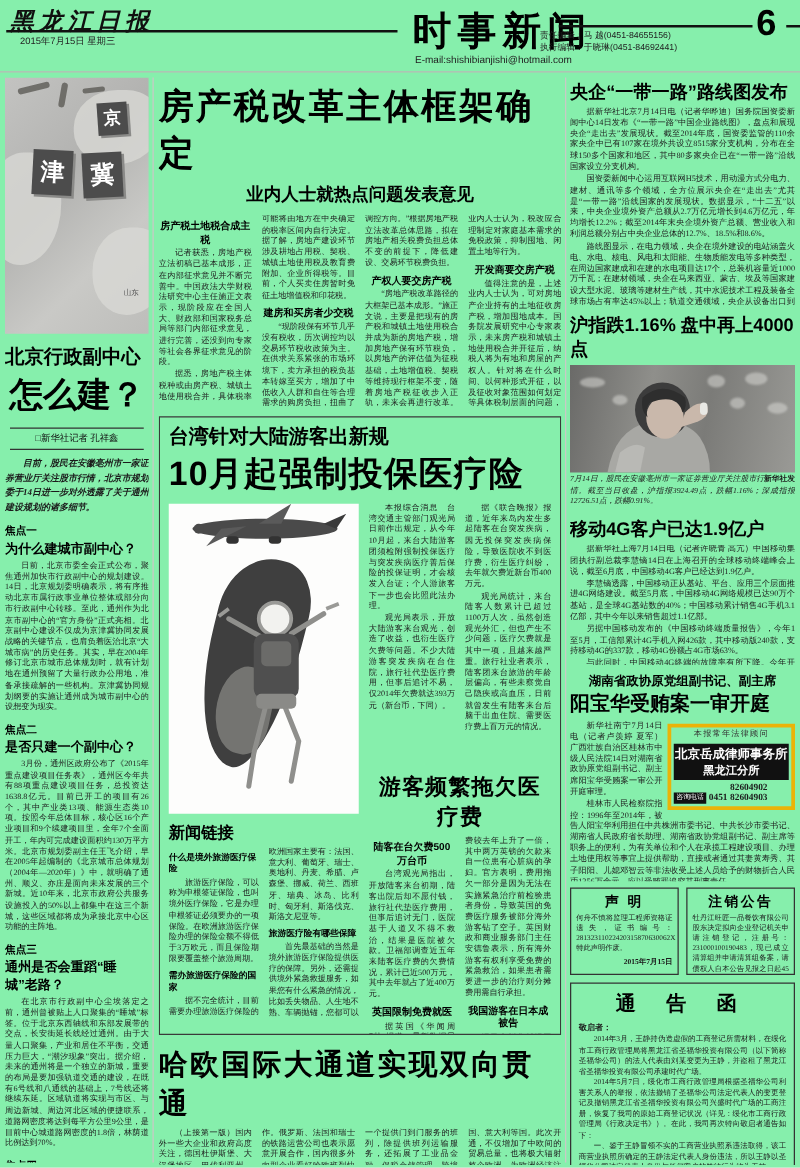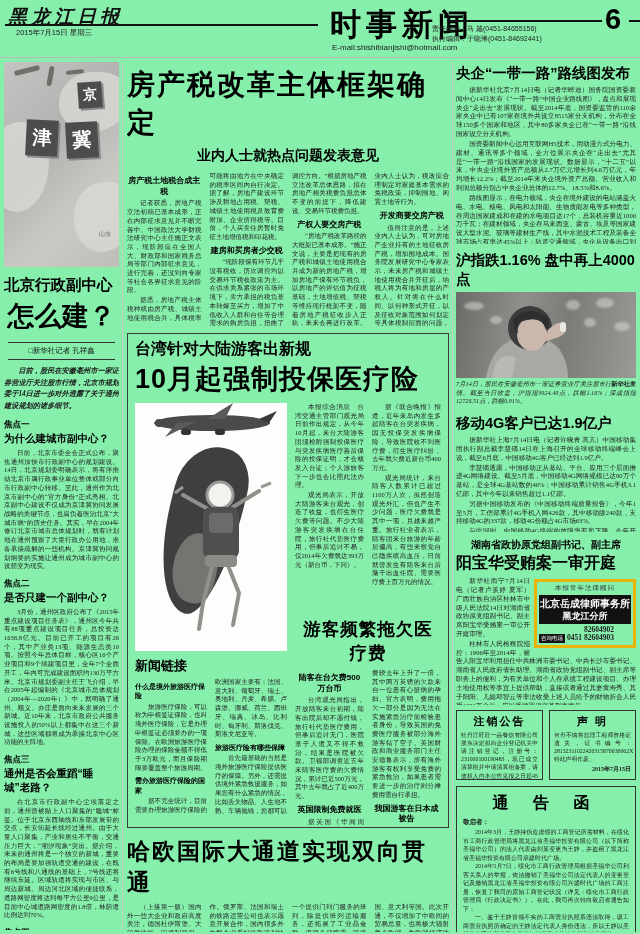--- a/index.html
+++ b/index.html
@@ -335,28 +335,28 @@
         </div>
         <div>
             <p>新华社南宁7月14日电（记者卢羡婷 夏军）广西壮族自治区桂林市中级人民法院14日对湖南省政协原党组副书记、副主席阳宝华受贿案一审公开开庭审理。</p>
             <p>桂林市人民检察院指控：1996年至2014年，被告人阳宝华利用担任中共株洲市委书记、中共长沙市委书记、湖南省人民政府省长助理、湖南省政协党组副书记、副主席等职务上的便利，为有关单位和个人在承揽工程建设项目、办理土地使用权等事宜上提供帮助，直接或者通过其妻黄寿秀、其子阳阳、儿媳邓智云等非法收受上述人员给予的财物折合人民币1356万余元，应以受贿罪追究其刑事责任。</p>
           </div>
       </div>
     </div>
 
     <div class="small-boxes">
       <div class="sbox">
-        <div class="sbox-t">注销公告</div>
-        <div class="sbox-b">牡丹江旺匠一品餐饮有限公司股东决定拟向企业登记机关申请注销登记，注册号：231000100190483，现已成立清算组并申请清算组备案，请债权人自本公告见报之日起45日内到本公司申报债权。</div>
-
-      </div>
-      <div class="sbox">
         <div class="sbox-t">声  明</div>
         <div class="sbox-b">何舟不慎将监理工程师资格证遗失，证书编号：28132311022420315870630062X，特此声明作废。</div>
         <div class="sbox-d">2015年7月15日</div>
+      </div>
+      <div class="sbox">
+        <div class="sbox-t">注销公告</div>
+        <div class="sbox-b">牡丹江旺匠一品餐饮有限公司股东决定拟向企业登记机关申请注销登记，注册号：231000100190483，现已成立清算组并申请清算组备案，请债权人自本公告见报之日起45日内到本公司申报债权。</div>
+
       </div>
     </div>
 
     <div class="letter">
       <div class="letter-t">通  告  函</div>
       <div class="letter-sal">敬启者：</div>
       <div class="letter-b">
           <p>2014年3月，王静持伪造虚假的工商登记所需材料，在绥化市工商行政管理局将黑龙江省圣福华投资有限公司（以下简称圣福华公司）的法人代表由刘某变更为王静，并盗租了黑龙江省圣福华投资有限公司承建时代广场。</p>
           <p>2014年5月7日，绥化市工商行政管理局根据圣福华公司利害关系人的举报，依法撤销了圣福华公司法定代表人的变更登记及撤销黑龙江省圣福华投资有限公司兴盛时代广场的工商注册，恢复了我司的原始工商登记状况（详见：绥化市工商行政管理局《行政决定书》）。在此，我司再次特向敬启者通告如下：</p>
           <p>一、鉴于王静冒领不实的工商营业执照系违法取得，该工商营业执照所确定的王静法定代表人身份违法，所以王静以圣福华公司法定代表人身份与任何客户的签约行为均为无效。</p>

